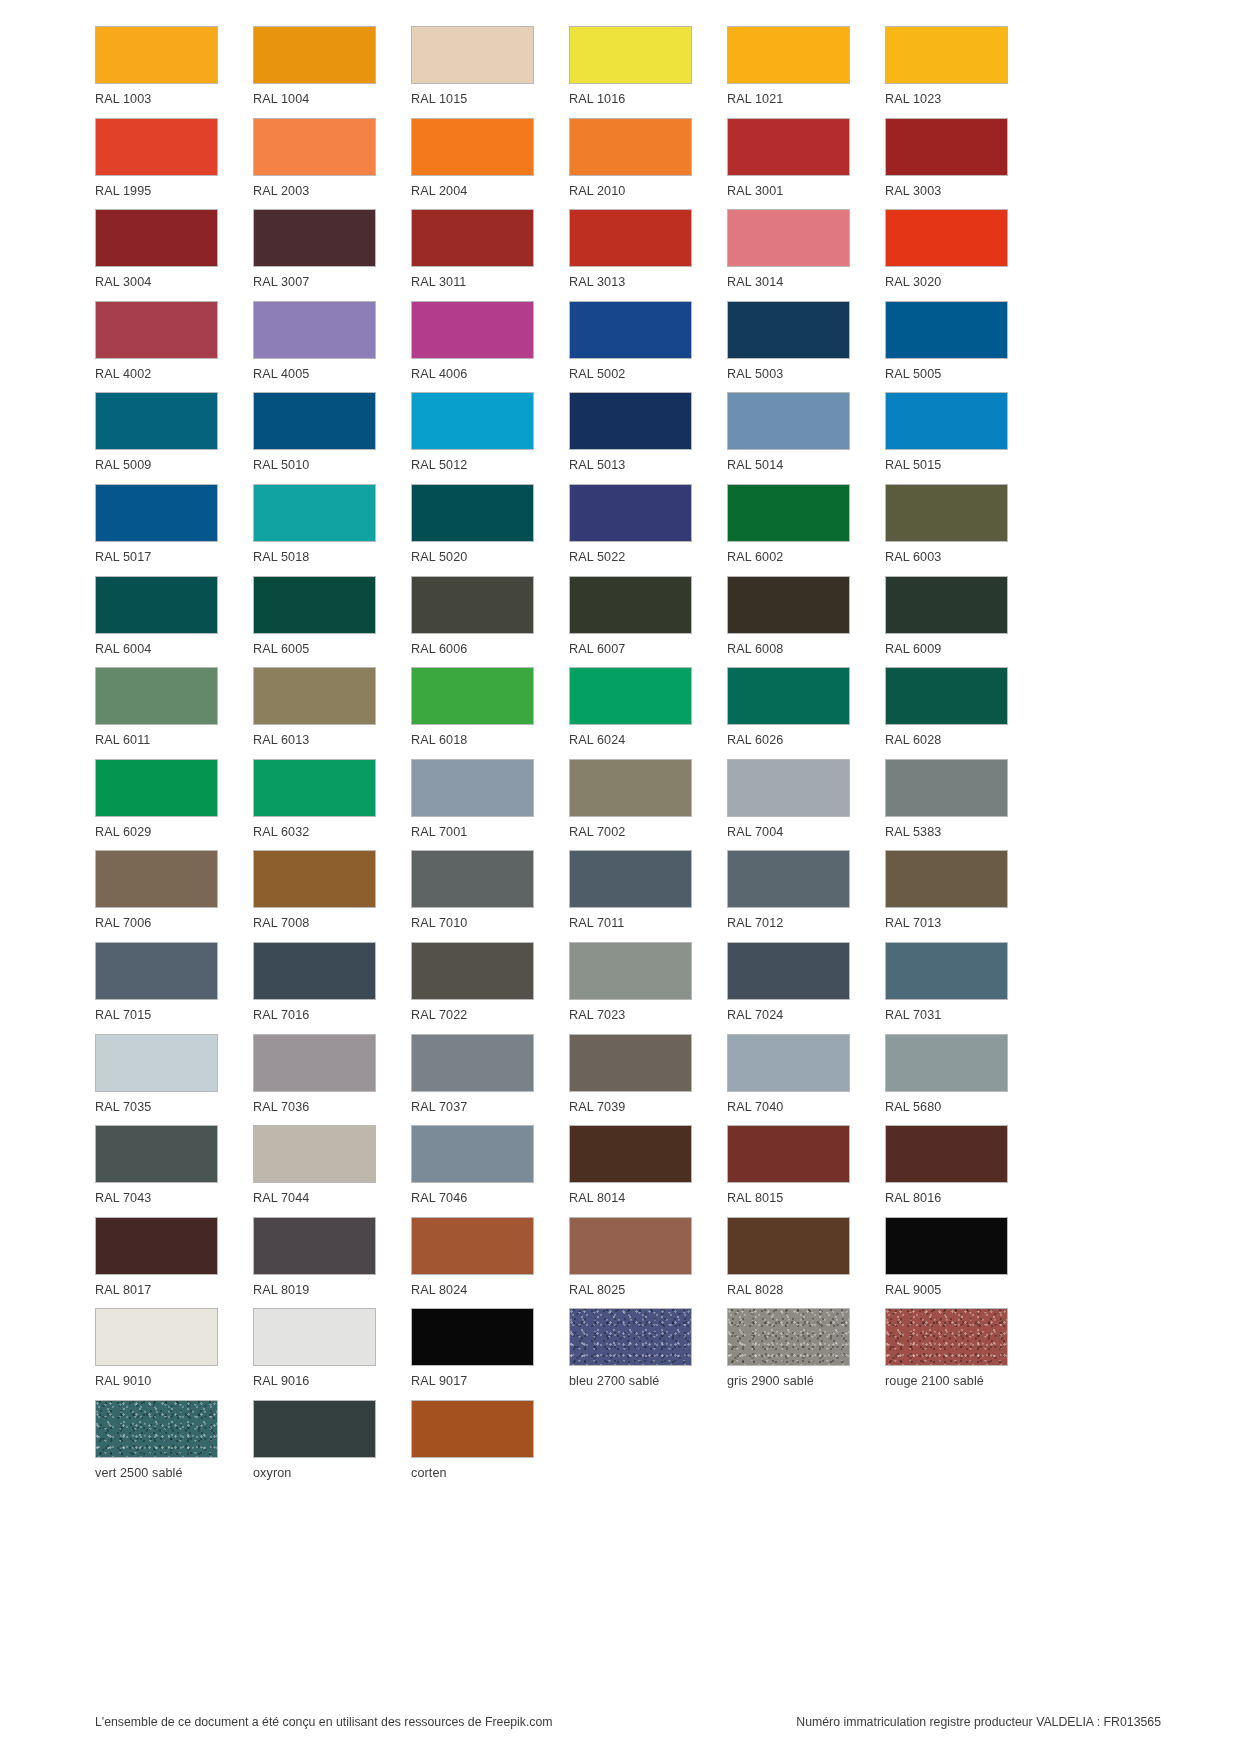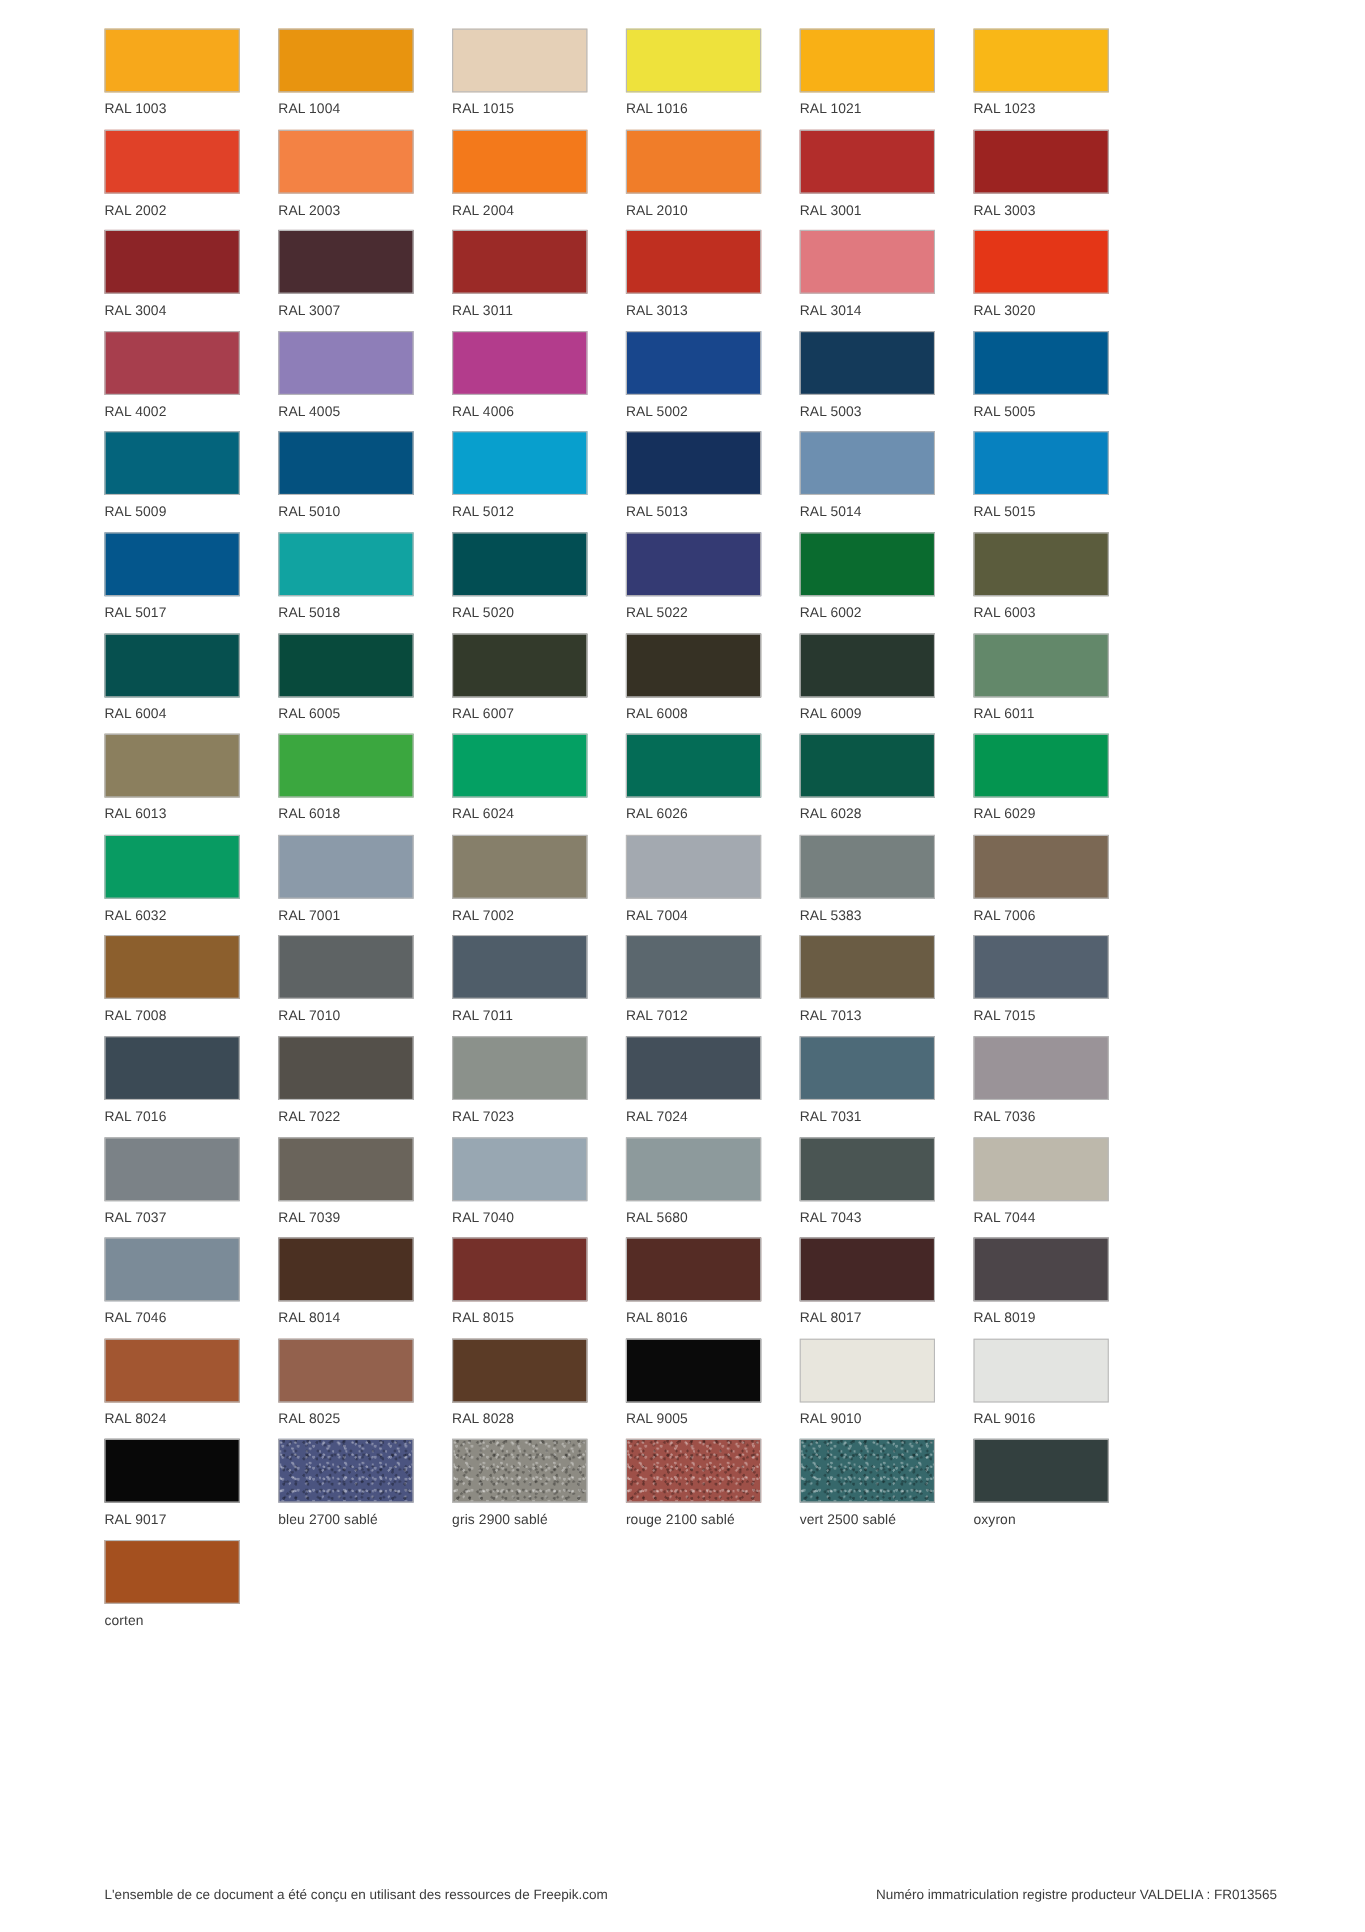--- a/index.html
+++ b/index.html
@@ -125,21 +125,21 @@
       <div class="swatch-cell">
         <div class="swatch-chip" style="background-color: rgb(249, 176, 21);"></div>
         <div class="swatch-label">RAL 1021</div>
       </div>
       <div class="swatch-cell">
         <div class="swatch-chip" style="background-color: rgb(249, 183, 23);"></div>
         <div class="swatch-label">RAL 1023</div>
       </div>
       <div class="swatch-cell">
         <div class="swatch-chip" style="background-color: rgb(224, 65, 40);"></div>
-        <div class="swatch-label">RAL 2002</div>
+        <div class="swatch-label">RAL 1995</div>
       </div>
       <div class="swatch-cell">
         <div class="swatch-chip" style="background-color: rgb(243, 130, 68);"></div>
         <div class="swatch-label">RAL 2003</div>
       </div>
       <div class="swatch-cell">
         <div class="swatch-chip" style="background-color: rgb(243, 121, 27);"></div>
         <div class="swatch-label">RAL 2004</div>
       </div>
       <div class="swatch-cell">
@@ -252,20 +252,24 @@
       </div>
       <div class="swatch-cell">
         <div class="swatch-chip" style="background-color: rgb(6, 80, 79);"></div>
         <div class="swatch-label">RAL 6004</div>
       </div>
       <div class="swatch-cell">
         <div class="swatch-chip" style="background-color: rgb(8, 74, 60);"></div>
         <div class="swatch-label">RAL 6005</div>
       </div>
       <div class="swatch-cell">
+        <div class="swatch-chip" style="background-color: rgb(68, 69, 60);"></div>
+        <div class="swatch-label">RAL 6006</div>
+      </div>
+      <div class="swatch-cell">
         <div class="swatch-chip" style="background-color: rgb(51, 58, 43);"></div>
         <div class="swatch-label">RAL 6007</div>
       </div>
       <div class="swatch-cell">
         <div class="swatch-chip" style="background-color: rgb(54, 49, 36);"></div>
         <div class="swatch-label">RAL 6008</div>
       </div>
       <div class="swatch-cell">
         <div class="swatch-chip" style="background-color: rgb(40, 56, 47);"></div>
         <div class="swatch-label">RAL 6009</div>
@@ -358,20 +362,24 @@
         <div class="swatch-chip" style="background-color: rgb(139, 145, 139);"></div>
         <div class="swatch-label">RAL 7023</div>
       </div>
       <div class="swatch-cell">
         <div class="swatch-chip" style="background-color: rgb(67, 79, 90);"></div>
         <div class="swatch-label">RAL 7024</div>
       </div>
       <div class="swatch-cell">
         <div class="swatch-chip" style="background-color: rgb(77, 106, 120);"></div>
         <div class="swatch-label">RAL 7031</div>
+      </div>
+      <div class="swatch-cell">
+        <div class="swatch-chip" style="background-color: rgb(196, 208, 211);"></div>
+        <div class="swatch-label">RAL 7035</div>
       </div>
       <div class="swatch-cell">
         <div class="swatch-chip" style="background-color: rgb(154, 147, 152);"></div>
         <div class="swatch-label">RAL 7036</div>
       </div>
       <div class="swatch-cell">
         <div class="swatch-chip" style="background-color: rgb(123, 130, 135);"></div>
         <div class="swatch-label">RAL 7037</div>
       </div>
       <div class="swatch-cell">

